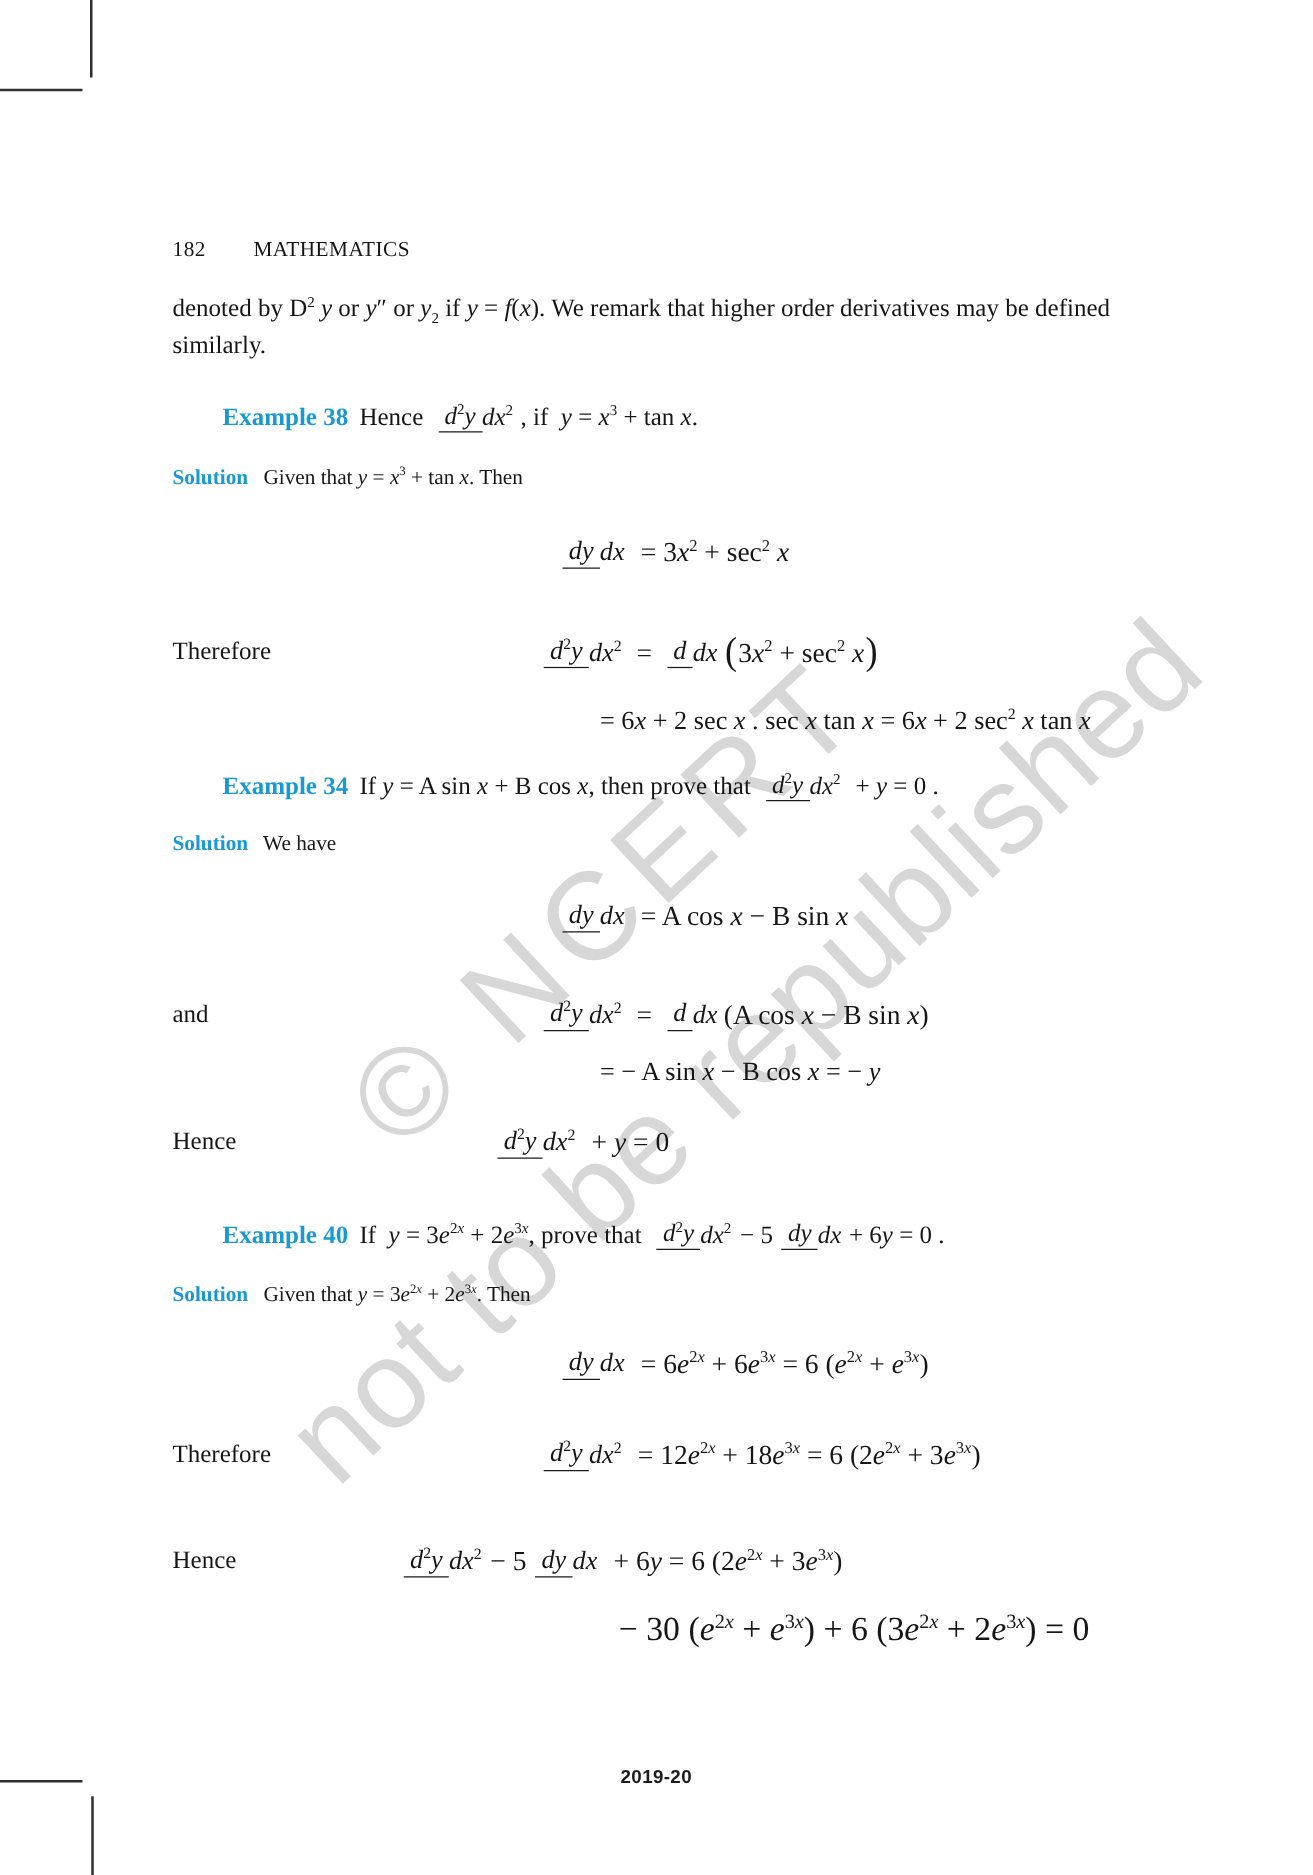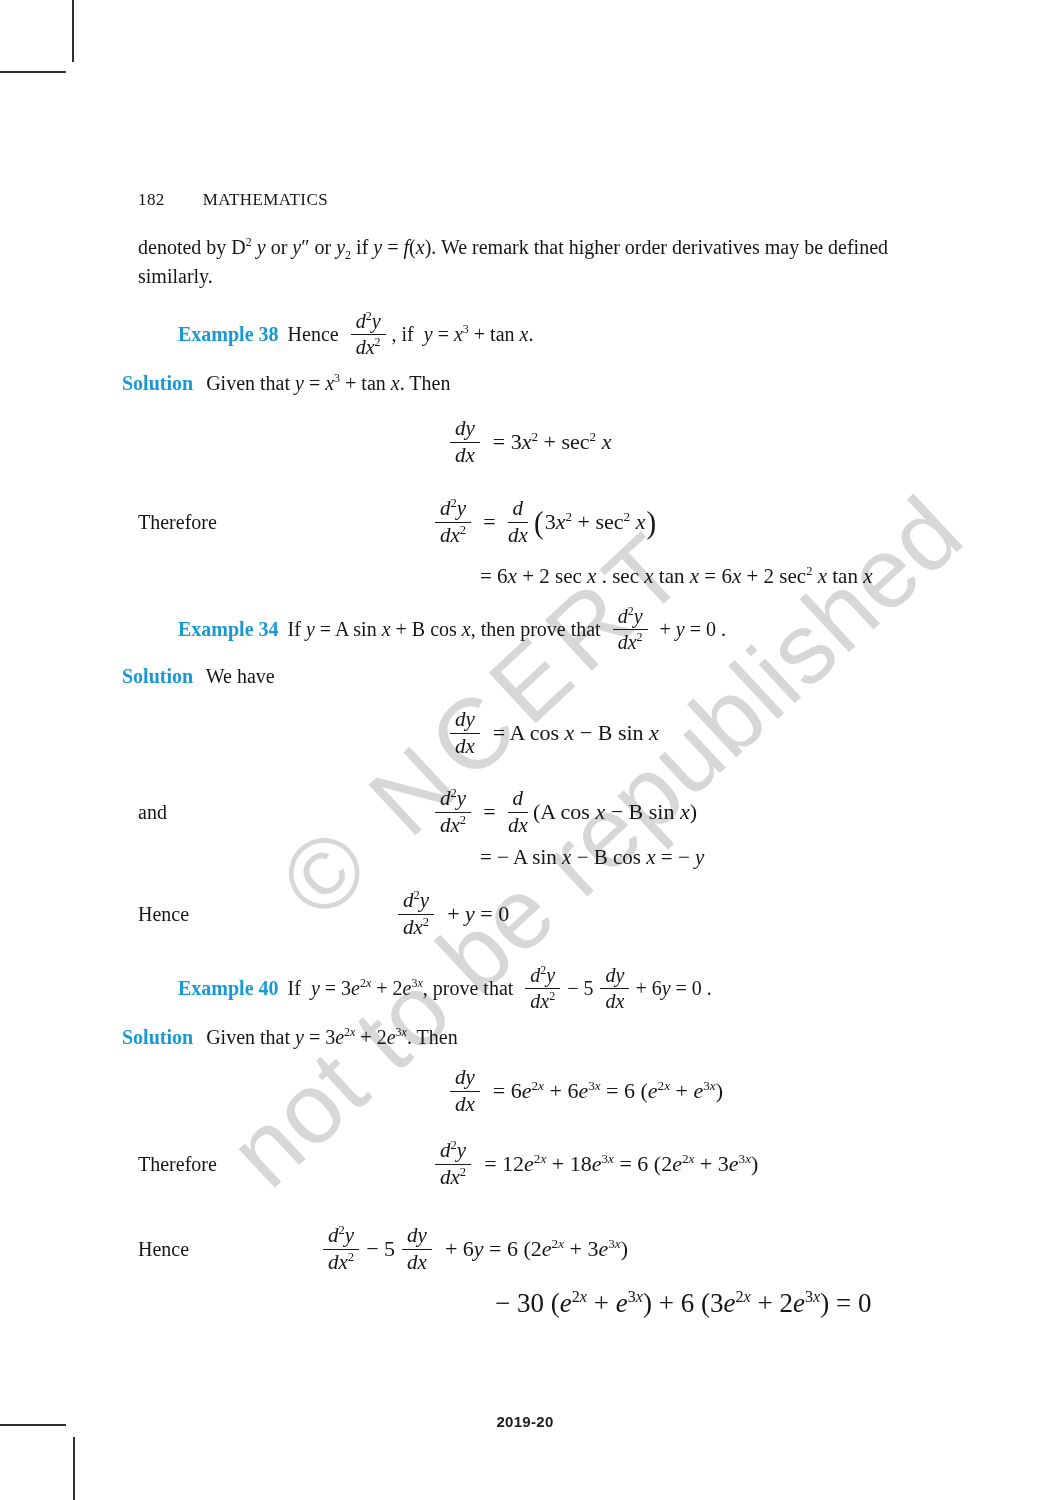--- a/index.html
+++ b/index.html
@@ -35,21 +35,21 @@
   .para { left:138px; top:233px; width:800px; font-size:20px; line-height:1.46; }
   .titlerow { left:138px; display:flex; align-items:center; white-space:nowrap; font-size:20px;margin-left:40px; }
   .ex38t { top:300px; height:68px; }
   .ex39t { top:598px; height:62px; }
   .ex40t { top:955px; height:66px; }
   .exlabel { color:var(--accent); font-weight:bold; margin-right:9px; }
   .pretext { margin-right:7px; }
   .post-tight { margin-left:1px; }
   .post-gap { margin-left:7px; }
   .midtext { margin:0 2px; }
-  .textrow { left:122px; font-size:20px; white-space:nowrap; }
+  .textrow { left:138px; font-size:17px; white-space:nowrap; }
   .sollabel { color:var(--accent); font-weight:bold; margin-right:8px; }
   .eqrow { left:0; width:1050px; }
   .r-eq1-38 { top:413px; height:58px; }
   .r-eq2-38 { top:482px; height:80px; }
   .r-eq1-39 { top:704px; height:58px; }
   .r-eq2-39 { top:773px; height:78px; }
   .r-eq4-39 { top:878px; height:72px; }
   .r-eq1-40 { top:1062px; height:58px; }
   .r-eq2-40 { top:1132px; height:64px; }
   .r-eq3-40 { top:1212px; height:74px; }
@@ -58,21 +58,21 @@
         display:flex; align-items:center; white-space:nowrap; font-size:22px; }
   .eqA { left:445px; } 
   .eqB { left:430px; } 
   .eqC { left:393px; } 
   .eqD { left:318px; } 
   .cont { left:480px; font-size:21px; white-space:nowrap; } 
   .cont2 { left:495px; font-size:27px; white-space:nowrap; }
   .rhs { margin-left:8px; }
   .rel { margin:0 7px; }
   
-  .frac { display:inline-flex; flex-direction:column; align-items:center;
+  .frac { display:inline-flex; flex-direction:row; 
           vertical-align:middle; margin:0 5px; line-height:1.12; font-size:21px; }
   .titlerow .frac { font-size:20px; }
   .frac .fn { border-bottom:1.5px solid #1a1a1a; padding:0 5px 1px; }
   .frac .fd { padding-top:1px; }
   sup { font-size:0.60em; line-height:0; }
   sub { font-size:0.60em; line-height:0; }
   .bp { font-size:132%; display:inline-block; transform:scaleY(1.08); margin:0 1px; }
   .footer { left:0; top:1413px; width:1050px; text-align:center;
             font-family:"Liberation Sans","DejaVu Sans",sans-serif;
             font-size:15px; letter-spacing:0.3px; color:#1c1c1c;font-weight:bold; }

